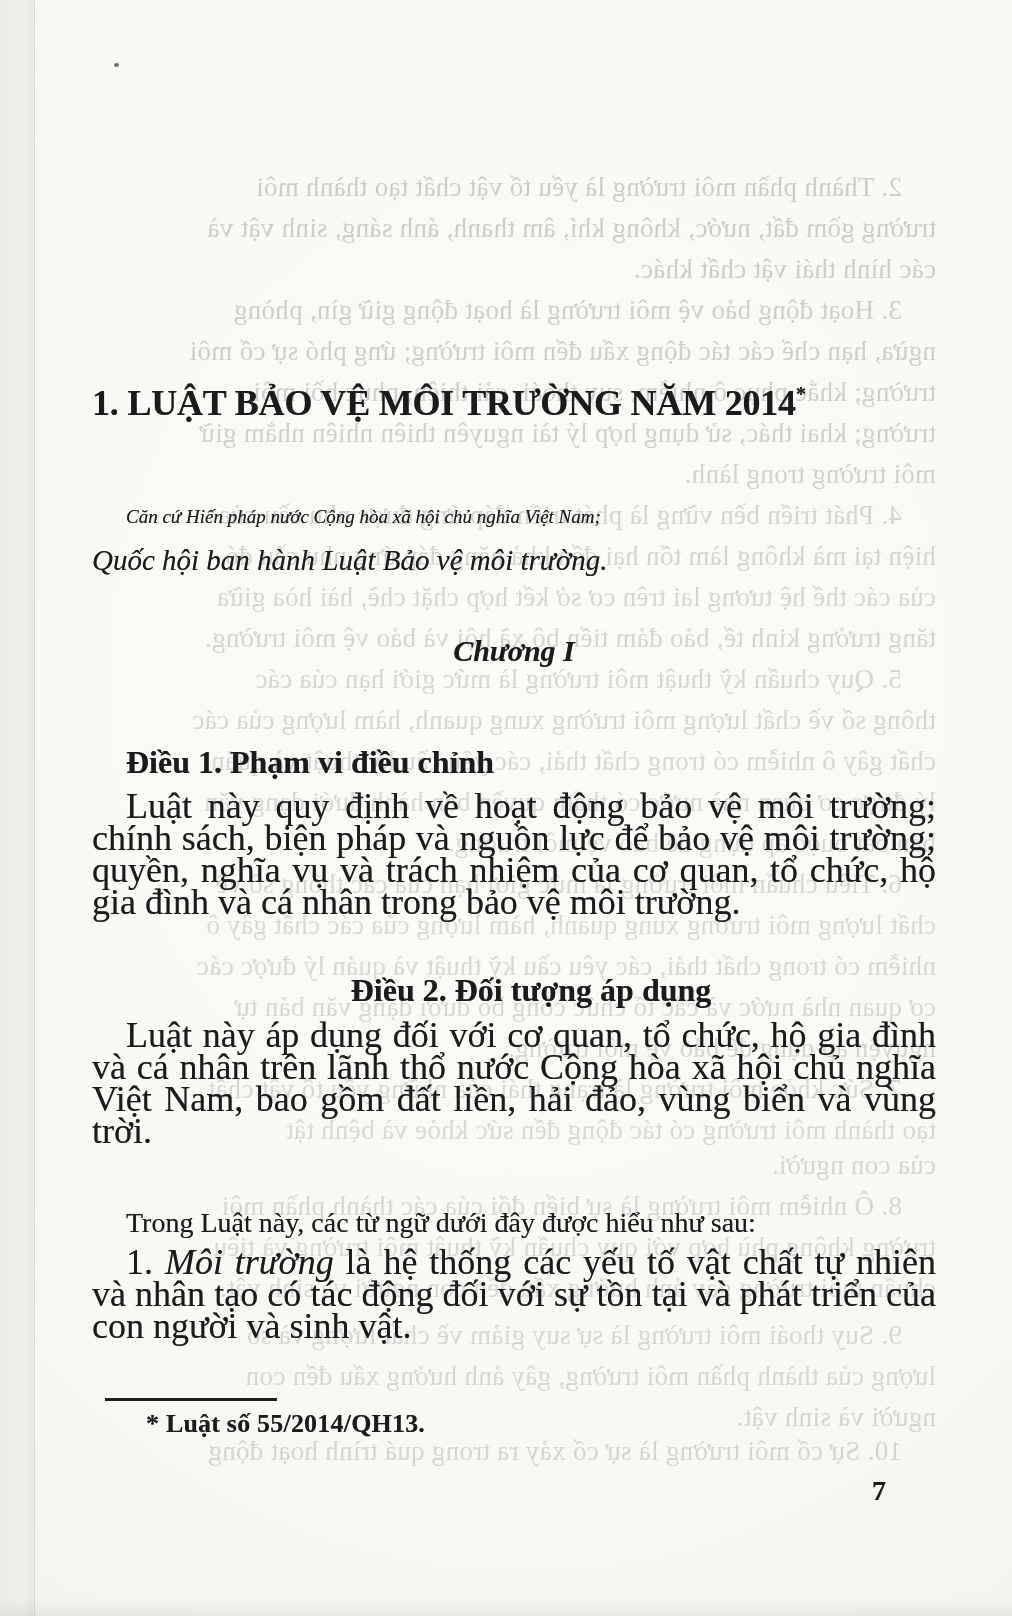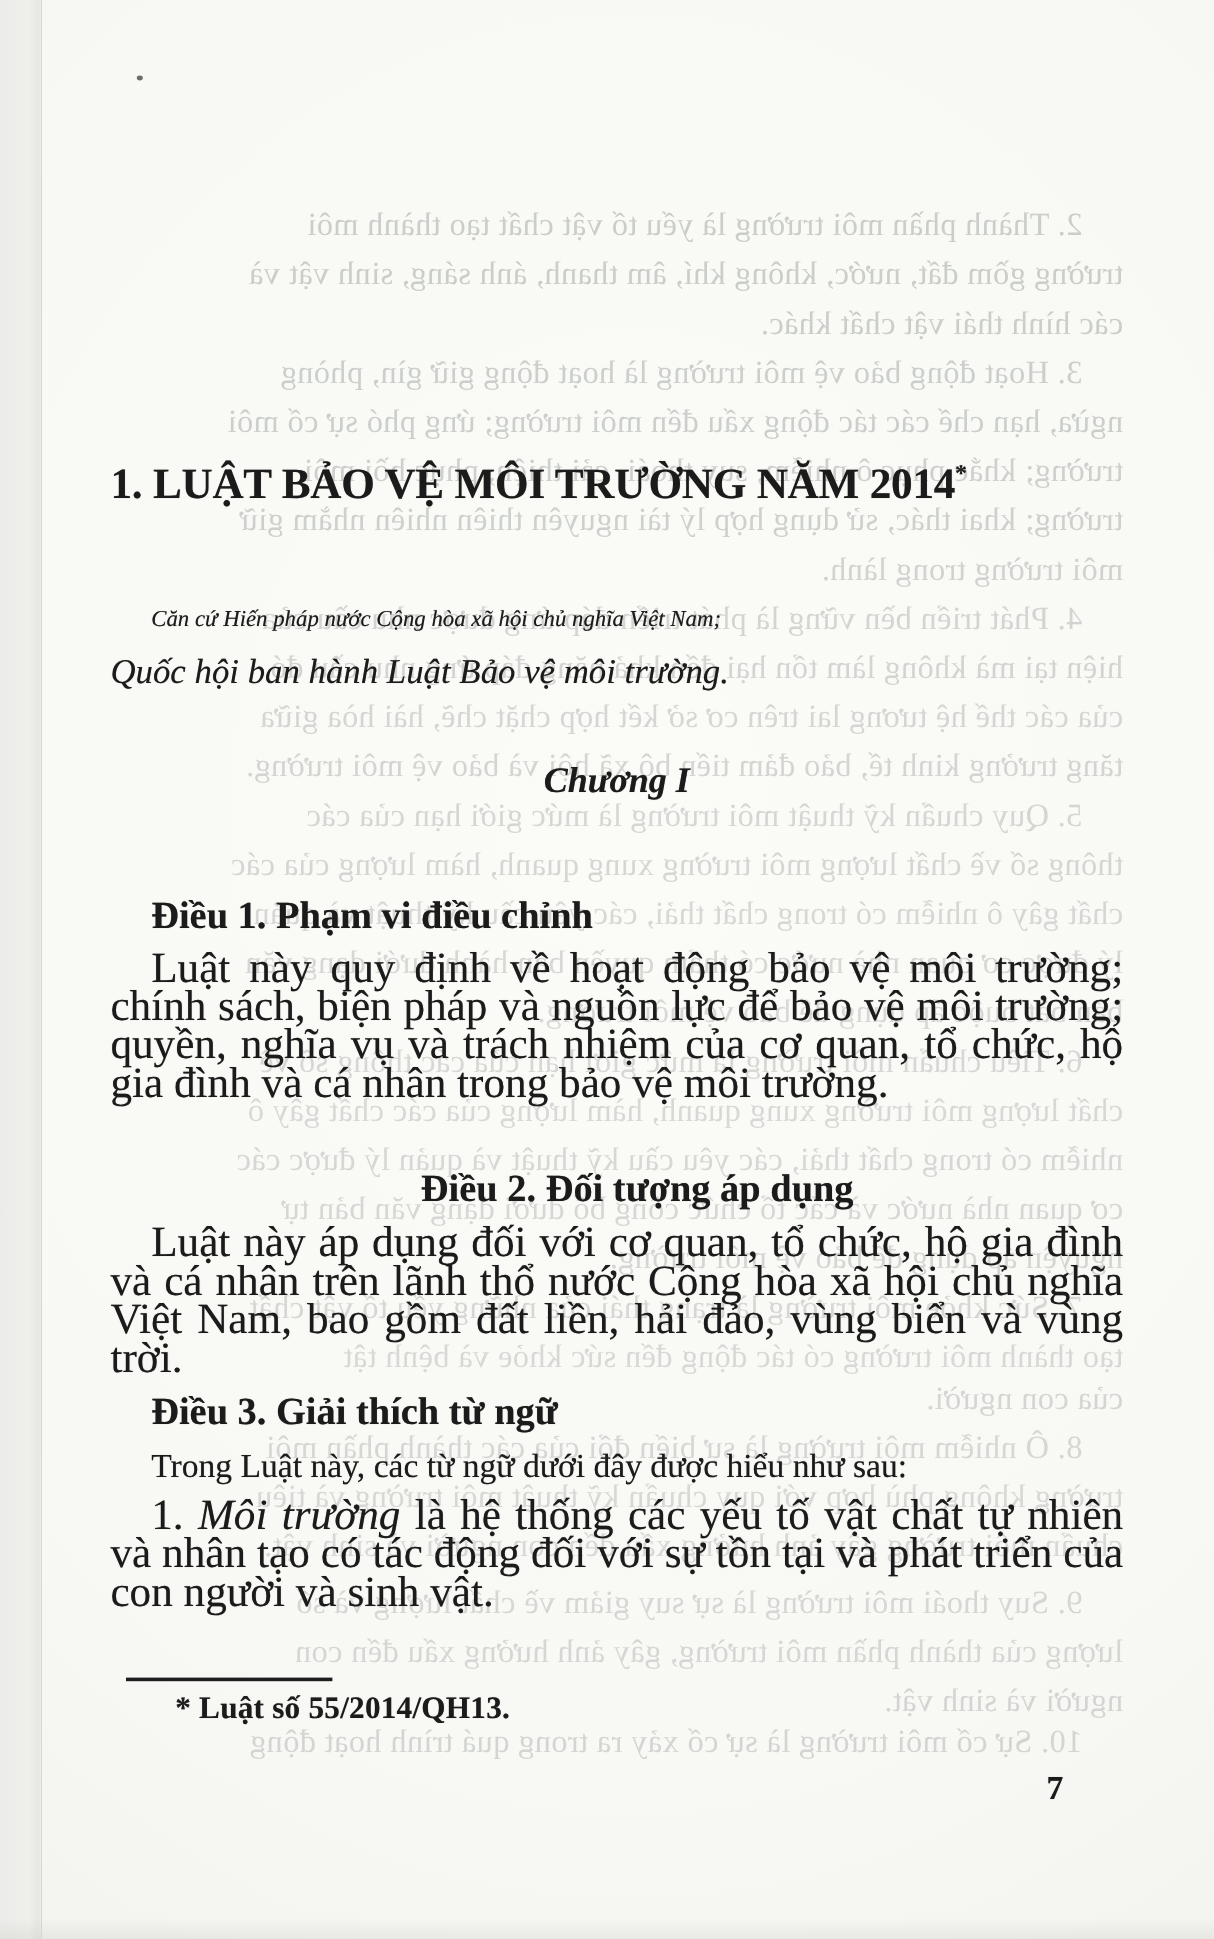--- a/index.html
+++ b/index.html
@@ -111,21 +111,20 @@
   <div class="blk b-pre2 ink">Quốc hội ban hành Luật Bảo vệ môi trường.</div>
 
   <div class="blk b-chuong ink">Chương I</div>
 
   <div class="blk b-h1 art-head ink">Điều 1. Phạm vi điều chỉnh</div>
   <div class="blk b-p1 art-para ink">Luật này quy định về hoạt động bảo vệ môi trường; chính sách, biện pháp và nguồn lực để bảo vệ môi trường; quyền, nghĩa vụ và trách nhiệm của cơ quan, tổ chức, hộ gia đình và cá nhân trong bảo vệ môi trường.</div>
 
   <div class="blk b-h2 art-head ink">Điều 2. Đối tượng áp dụng</div>
   <div class="blk b-p2 art-para ink">Luật này áp dụng đối với cơ quan, tổ chức, hộ gia đình và cá nhân trên lãnh thổ nước Cộng hòa xã hội chủ nghĩa Việt Nam, bao gồm đất liền, hải đảo, vùng biển và vùng trời.</div>
 
-  <div class="blk b-h3 art-head ink">Điều 3. Giải thích từ ngữ</div>
   <div class="blk b-p3a ink">Trong Luật này, các từ ngữ dưới đây được hiểu như sau:</div>
   <div class="blk b-p3b art-para ink">
     <span>1. </span><span class="term-it">Môi trường</span><span> là hệ thống các yếu tố vật chất tự nhiên và nhân tạo có tác động đối với sự tồn tại và phát triển của con người và sinh vật.</span>
   </div>
 
   <div class="foot-rule"></div>
   <div class="b-foot ink">* Luật số 55/2014/QH13.</div>
 
   <div class="b-pagenum ink">7</div>
 

